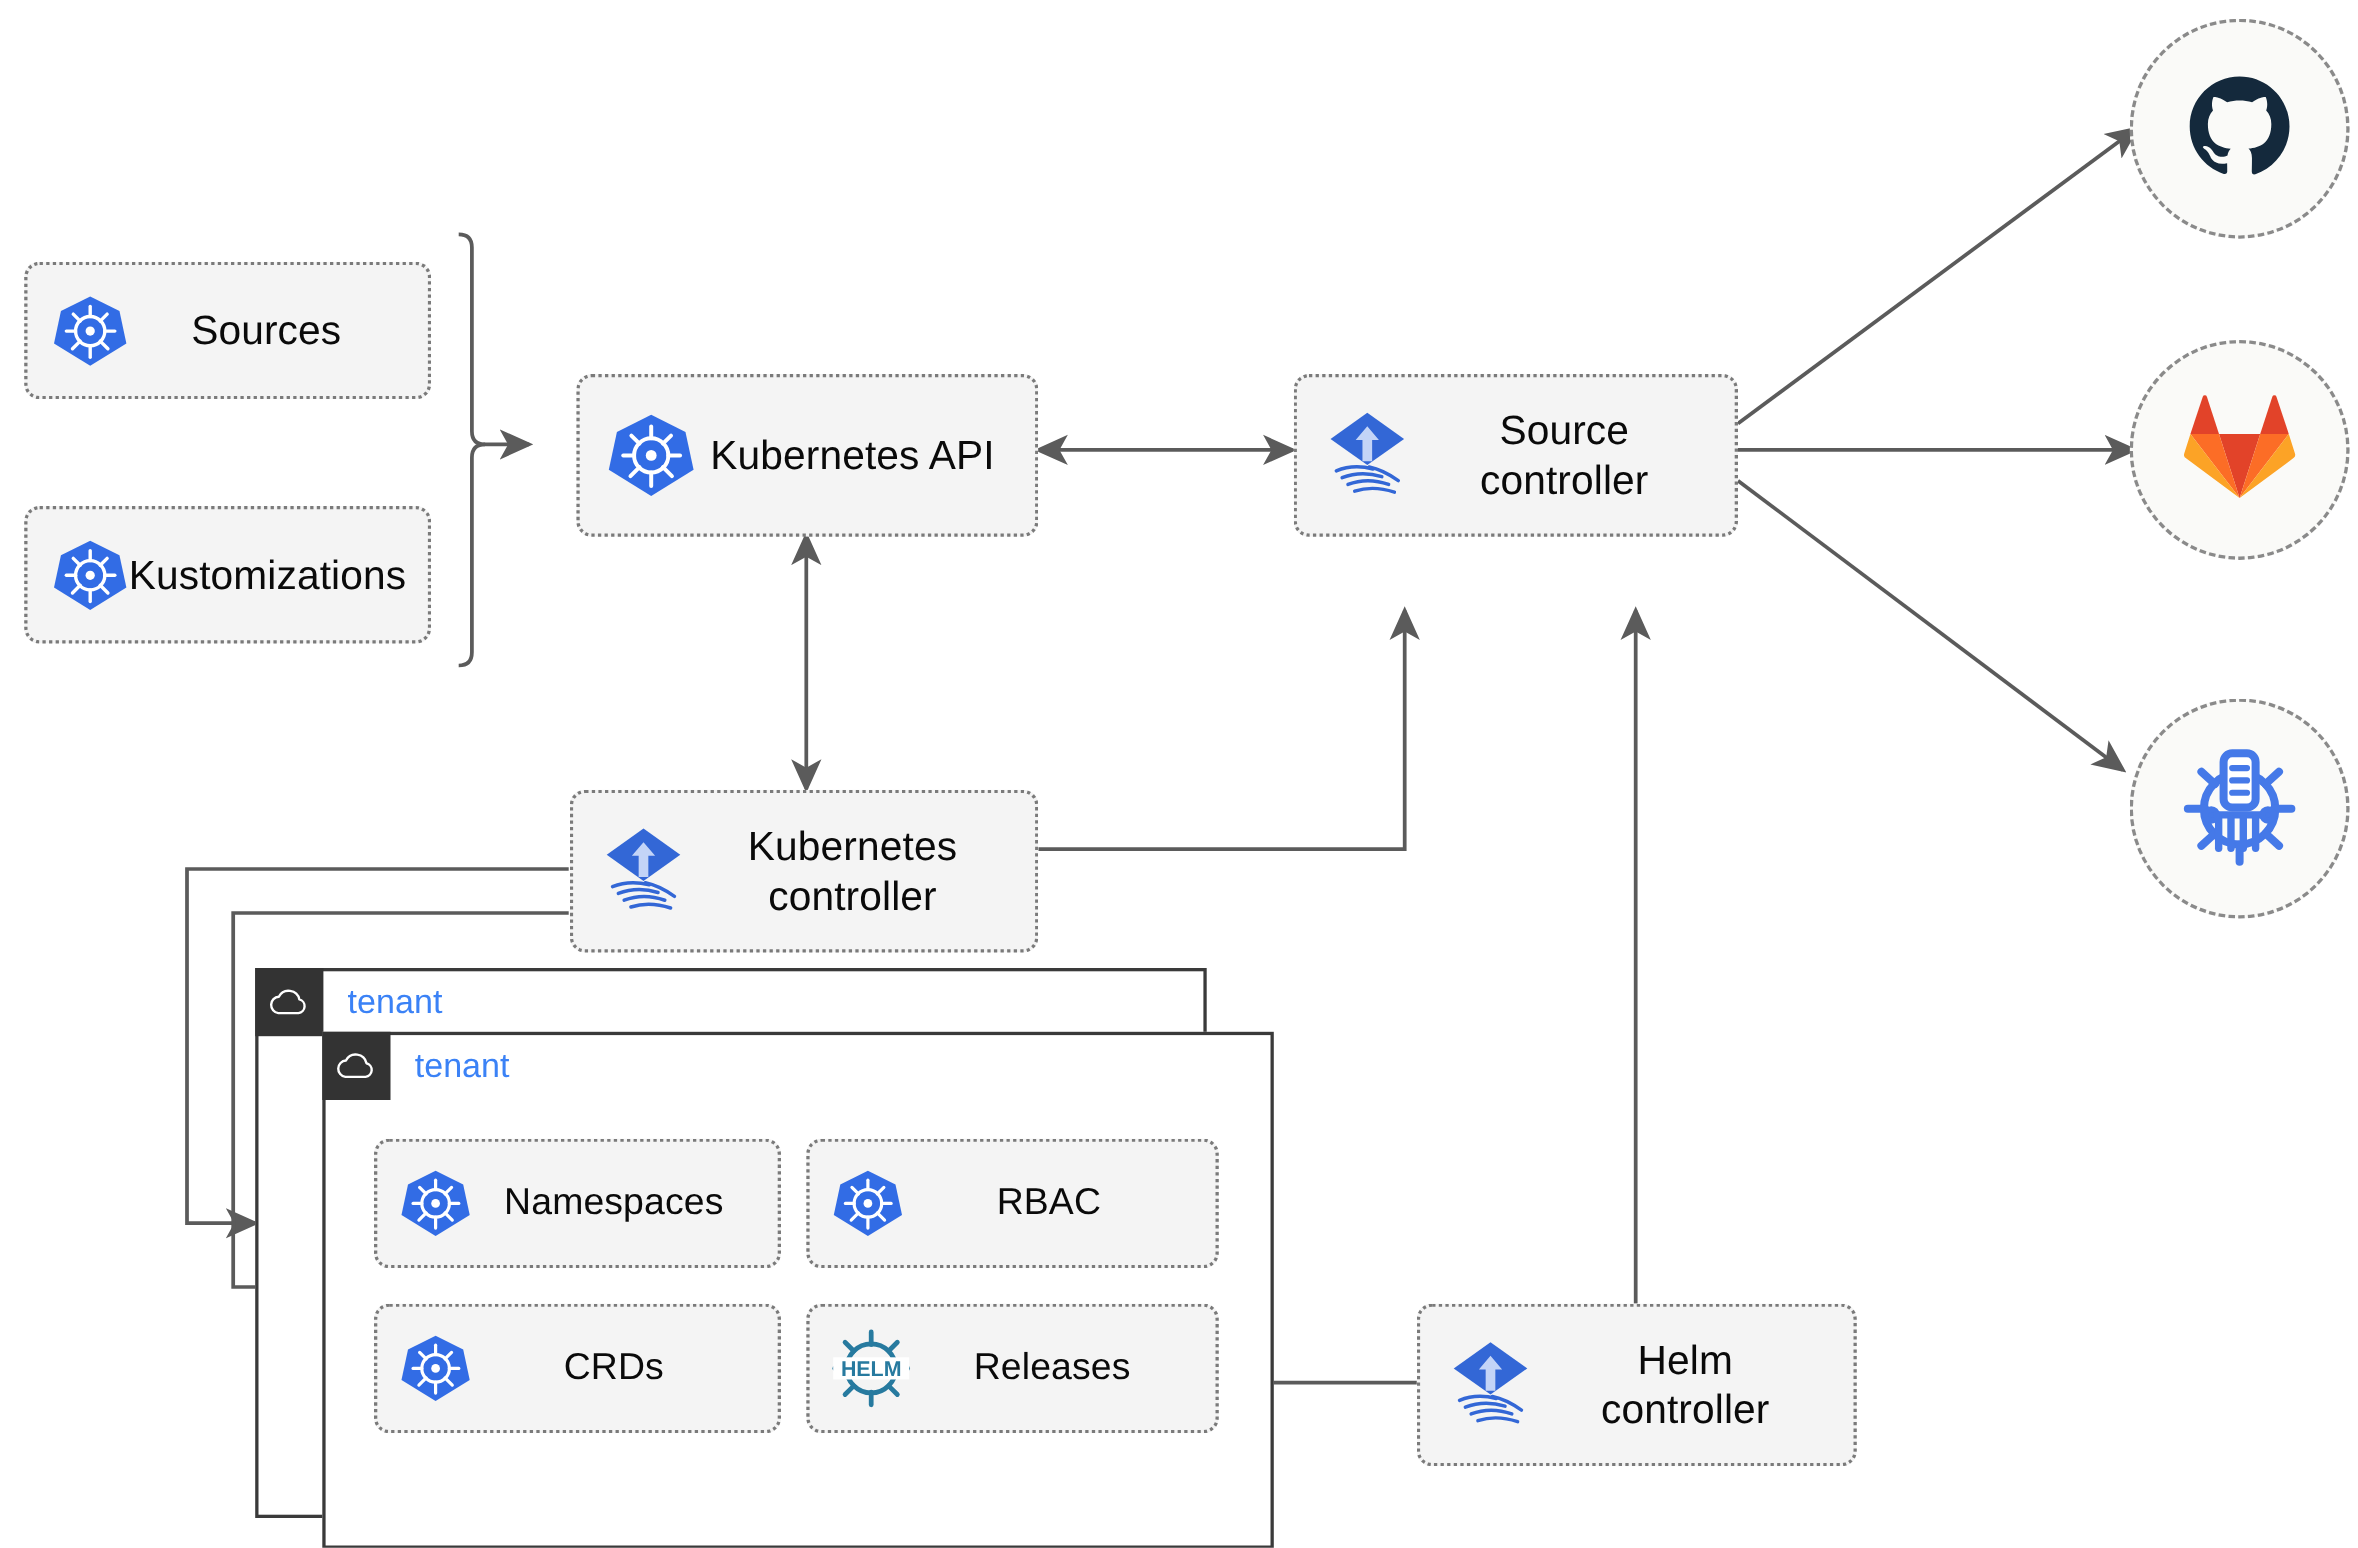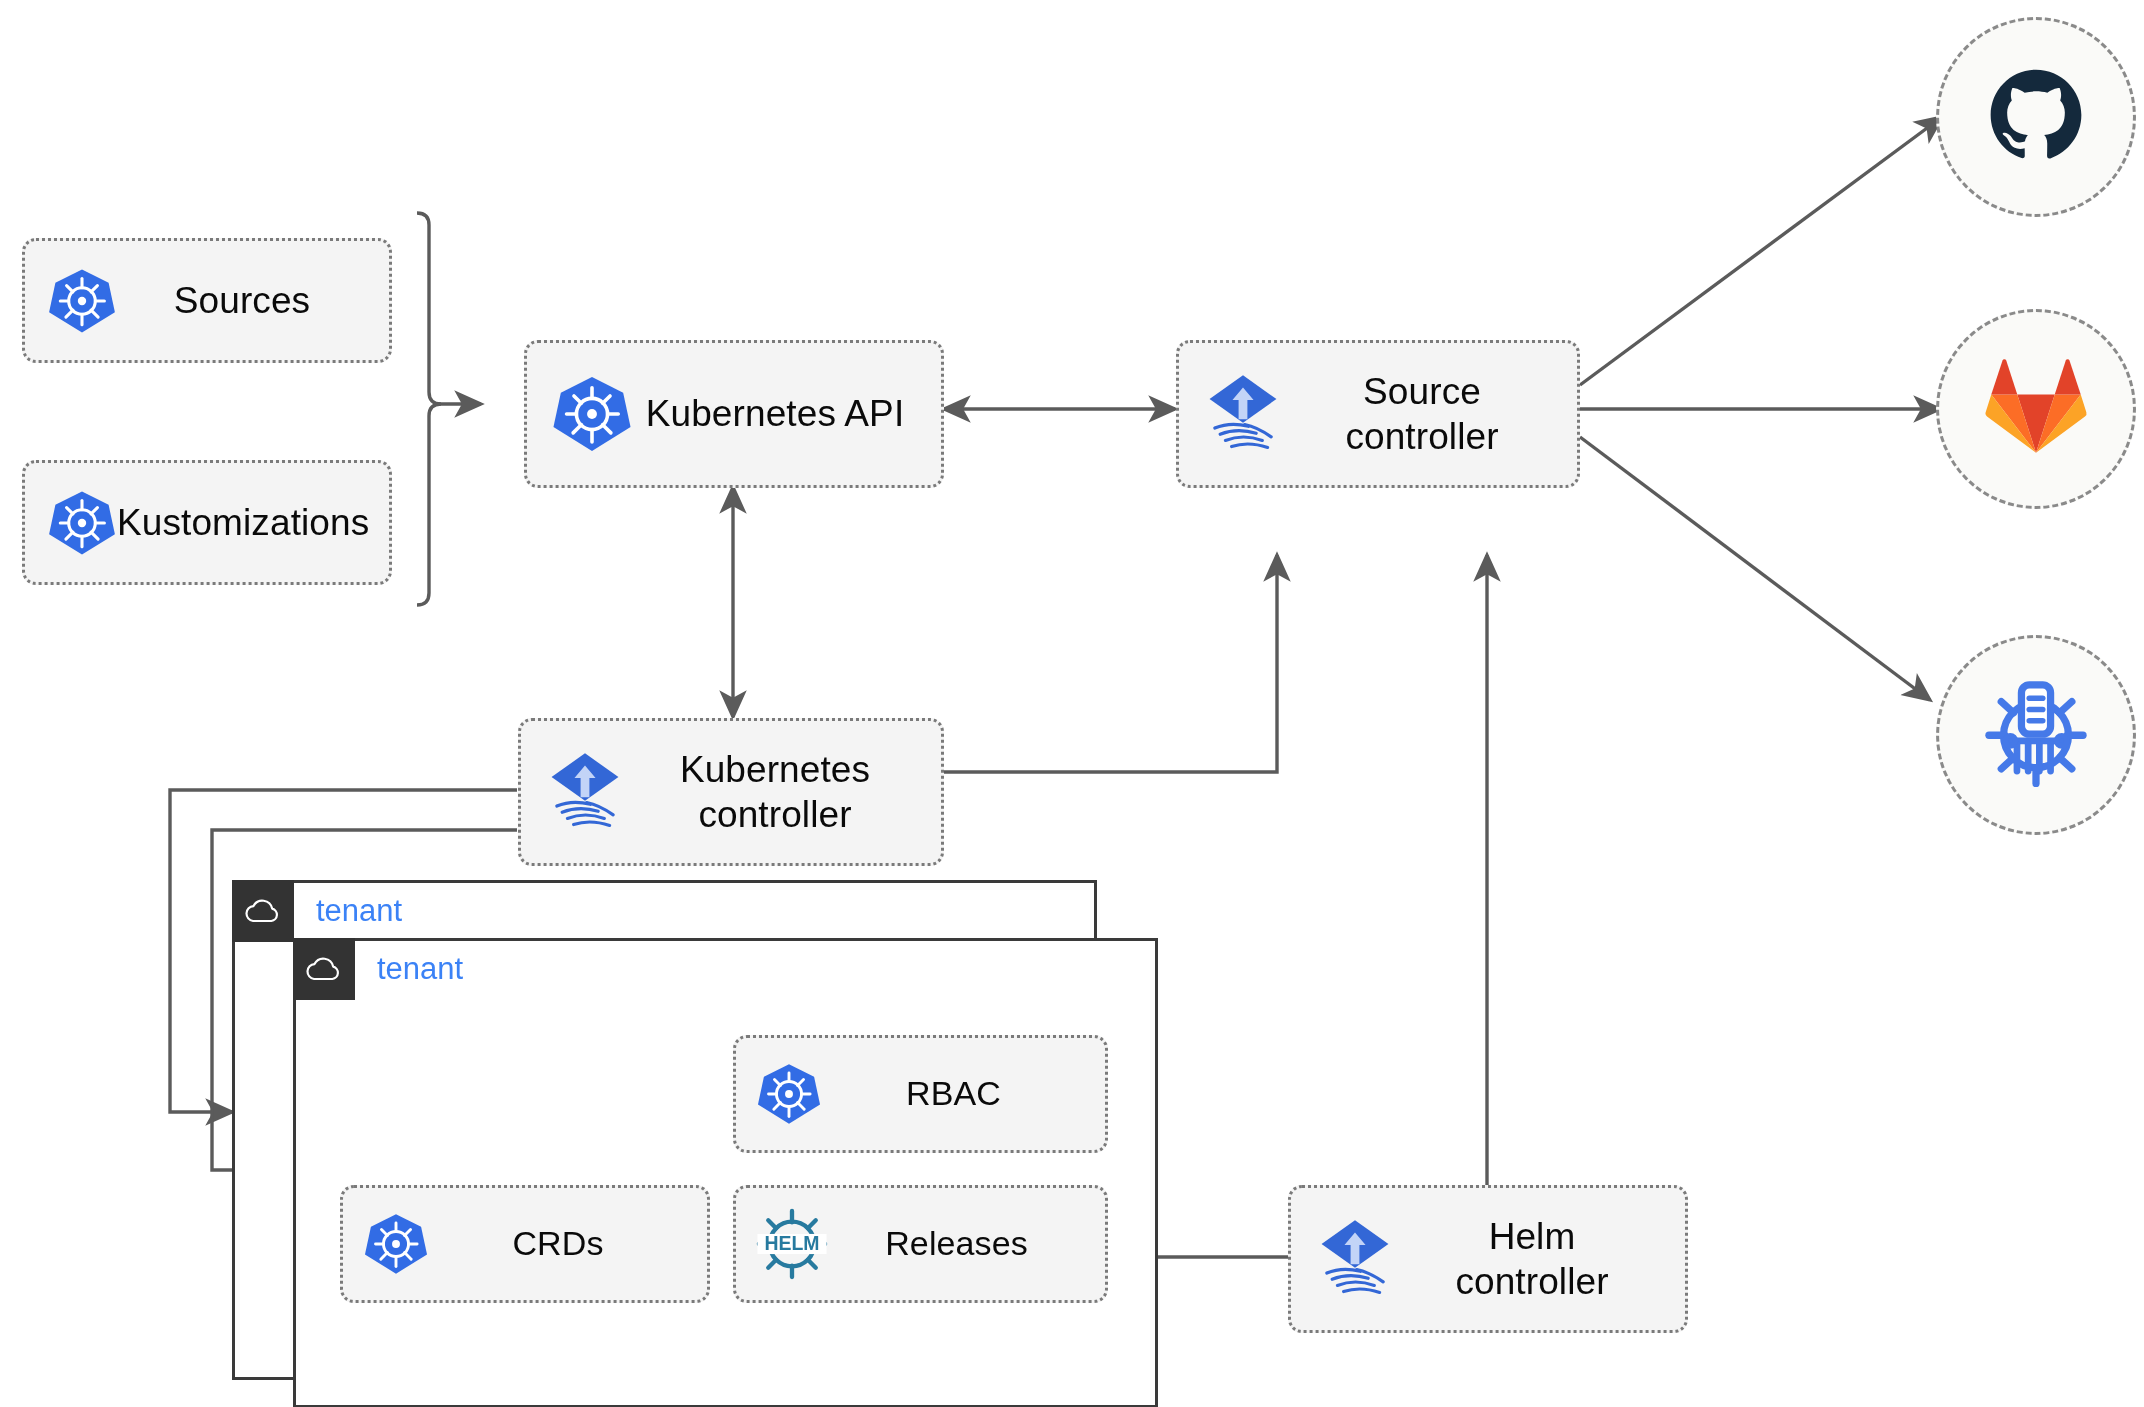--- a/index.html
+++ b/index.html
@@ -203,20 +203,40 @@
     <div class="tab">
       <span class="tabicon">
         <svg width="40" height="30" viewBox="0 0 48 32">
           <path d="M12,28 a9,9 0 0 1 0.6,-17.9 a12,12 0 0 1 22.4,3 a7.6,7.6 0 0 1 -1,14.9 Z" fill="none" stroke="#fff" stroke-width="2.6" stroke-linejoin="round"></path>
         </svg>
       </span>
       <span class="tabtxt">tenant</span>
     </div>
   </div>
 
+  <div class="node small" style="left:340px;top:1035px;width:370px;height:118px;padding:0 20px;">
+    <span class="ico">
+      <svg width="66" height="66" viewBox="0 0 100 100">
+        <polygon points="50,5 88,24 97,66 50,95 3,66 12,24" fill="#326ce5"></polygon>
+        <g stroke="#fff" stroke-width="4.4" fill="none" stroke-linecap="round">
+          <circle cx="50" cy="50" r="19"></circle>
+          <line x1="50" y1="18" x2="50" y2="31"></line>
+            <line x1="50" y1="69" x2="50" y2="84"></line>
+          <line x1="19" y1="50" x2="31" y2="50"></line>
+            <line x1="69" y1="50" x2="82" y2="50"></line>
+          <line x1="28" y1="28" x2="37" y2="37"></line>
+            <line x1="63" y1="63" x2="73" y2="73"></line>
+          <line x1="72" y1="28" x2="63" y2="37"></line>
+            <line x1="37" y1="63" x2="27" y2="73"></line>
+        </g>
+        <circle cx="50" cy="50" r="6" fill="#fff"></circle>
+      </svg>
+    </span>
+    <span class="lbl">Namespaces</span>
+  </div>
 
   <div class="node small" style="left:733px;top:1035px;width:375px;height:118px;padding:0 20px;">
     <span class="ico">
       <svg width="66" height="66" viewBox="0 0 100 100">
         <polygon points="50,5 88,24 97,66 50,95 3,66 12,24" fill="#326ce5"></polygon>
         <g stroke="#fff" stroke-width="4.4" fill="none" stroke-linecap="round">
           <circle cx="50" cy="50" r="19"></circle>
           <line x1="50" y1="18" x2="50" y2="31"></line>
             <line x1="50" y1="69" x2="50" y2="84"></line>
           <line x1="19" y1="50" x2="31" y2="50"></line>

